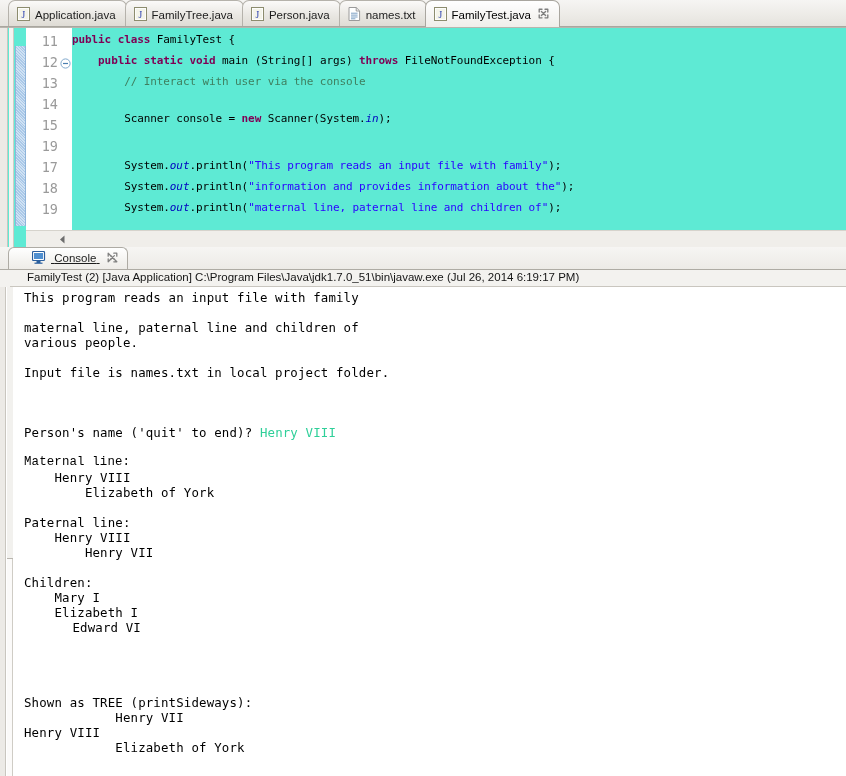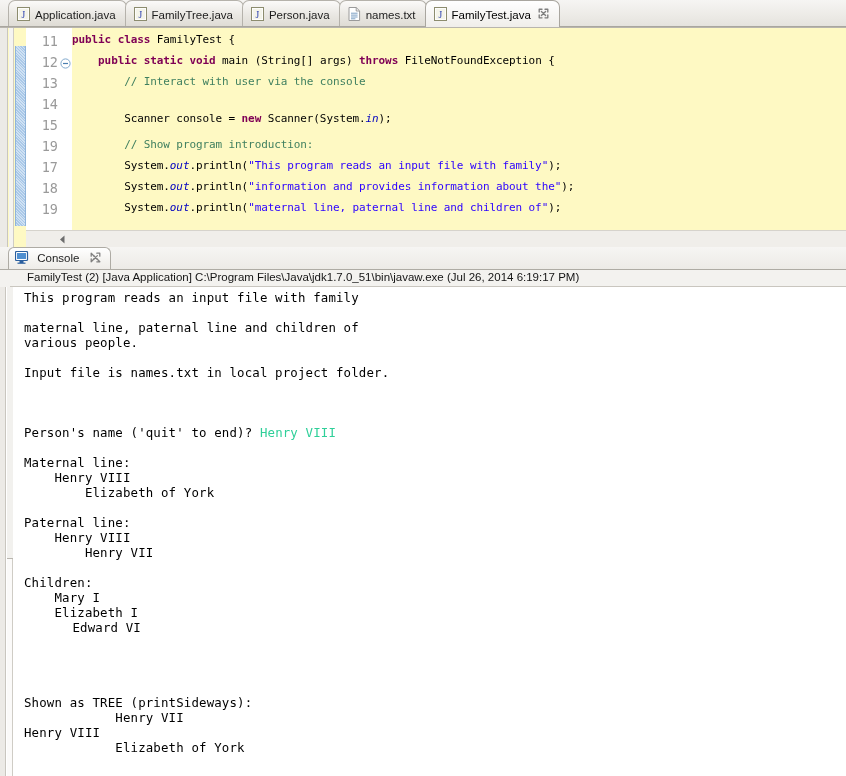--- a/index.html
+++ b/index.html
@@ -79,21 +79,21 @@
     vertical-align: -1px;
     position: relative;
     opacity: .75;
   }
   .tclose svg { display:block; }
 
   
   #code-region {
     position: absolute;
     left: 0; top: 28px; right: 0; bottom: 0;
-    background: #fef9c3;
+    background: #5eead4;
   }
   #edge-left {
     position: absolute; left: 0; top: 0; bottom: 0; width: 8px;
     background: #eceae6;
     border-right: 1px solid #c9c6bf;
   }
   #edge-left2 {
     position: absolute; left: 9px; top: 0; bottom: 0; width: 5px;
     background: #f5f4f1;
     border-right: 1px solid #cfccc5;
@@ -171,29 +171,30 @@
   #console-tabbar::after {
     content:"";
     position:absolute; left:0; right:0; bottom:0; height:1px;
     background:#aeaba4;
   }
   .ctab {
     position: relative;
     display: inline-block;
     height: 22px;
     line-height: 21px;
-    padding: 0 9px 0 6px;
+    padding: 0 9px 0 23px;
     font-size: 11.5px;
     color: #1d1d1d;
     background: linear-gradient(to bottom, #ffffff 0%, #f4f3f0 60%, #eeece8 100%);
     border: 1px solid #aeaba4;
     border-bottom: none;
     border-radius: 6px 6px 0 0;
     z-index: 4;
     cursor: default;
+    text-decoration: underline;
   }
   .moni {
     display:inline-block; width:14px; height:13px;
     vertical-align:-2px; margin-right:5px;
   }
 
   #console-title {
     position: relative;
     height: 17px;
     padding: 1px 0 0 27px;
@@ -296,21 +297,21 @@
           <div class="lnum" style="top: 131px;">17</div>
           <div class="lnum" style="top: 152px;">18</div>
           <div class="lnum" style="top: 173px;">19</div>
         </div>
       <div id="code-text">
           <div class="cline" style="top: 5px;"><span class="kw">public</span><span> </span><span class="kw">class</span><span> FamilyTest {</span></div>
           <div class="cline" style="top: 26px;"><span>    </span><span class="kw">public</span><span> </span><span class="kw">static</span><span> </span><span class="kw">void</span><span> main (String[] args) </span><span class="kw">throws</span><span> FileNotFoundException {</span></div>
           <div class="cline" style="top: 47px;"><span>        </span><span class="cm">// Interact with user via the console</span></div>
           <div class="cline" style="top: 84px;"><span>        Scanner console = </span><span class="kw">new</span><span> Scanner(System.</span><span class="fld">in</span><span>);</span></div>
           <div class="cline" style="top: 89px;"><span></span></div>
-          <div class="cline" style="top: 110px;"><span>        </span><span class="cm">// Show program introduction:</span></div>
+          <div class="cline" style="top: 110px;"><span>        </span></div>
           <div class="cline" style="top: 131px;"><span>        System.</span><span class="fld">out</span><span>.println(</span><span class="st">"This program reads an input file with family"</span><span>);</span></div>
           <div class="cline" style="top: 152px;"><span>        System.</span><span class="fld">out</span><span>.println(</span><span class="st">"information and provides information about the"</span><span>);</span></div>
           <div class="cline" style="top: 173px;"><span>        System.</span><span class="fld">out</span><span>.println(</span><span class="st">"maternal line, paternal line and children of"</span><span>);</span></div>
         </div>
 
       <div id="ed-hscroll">
         <div id="ed-hscroll-left">
           <svg width="13" height="13" viewBox="0 0 13 13">
             <path d="M8.5 2.5 L4 6.5 L8.5 10.5 Z" fill="#6d6d6d"></path>
           </svg>
@@ -353,21 +354,21 @@
           <div class="oline" style="top: 3px;"><span>This program reads an input file with family</span></div>
           <div class="oline" style="top: 33px;"><span>maternal line, paternal line and children of</span></div>
           <div class="oline" style="top: 48px;"><span>various people.</span></div>
           <div class="oline" style="top: 63px;"><span></span></div>
           <div class="oline" style="top: 78px;"><span>Input file is names.txt in local project folder.</span></div>
           <div class="oline" style="top: 93px;"><span></span></div>
           <div class="oline" style="top: 108px;"><span></span></div>
           <div class="oline" style="top: 123px;"><span></span></div>
           <div class="oline" style="top: 138px;"><span>Person's name ('quit' to end)? </span><span class="uin" style="color: rgb(47, 207, 153);">Henry VIII</span></div>
           <div class="oline" style="top: 153px;"><span></span></div>
-          <div class="oline" style="top: 168px;"><span>Maternal line:</span></div>
+          <div class="oline" style="top: 168px; font-family: Liberation Mono, monospace;"><span>Maternal line:</span></div>
           <div class="oline" style="top: 183px;"><span>    Henry VIII</span></div>
           <div class="oline" style="top: 198px;"><span>        Elizabeth of York</span></div>
           <div class="oline" style="top: 213px;"><span></span></div>
           <div class="oline" style="top: 228px;"><span>Paternal line:</span></div>
           <div class="oline" style="top: 243px;"><span>    Henry VIII</span></div>
           <div class="oline" style="top: 258px;"><span>        Henry VII</span></div>
           <div class="oline" style="top: 273px;"><span></span></div>
           <div class="oline" style="top: 288px;"><span>Children:</span></div>
           <div class="oline" style="top: 303px;"><span>    Mary I</span></div>
           <div class="oline" style="top: 318px;"><span>    Elizabeth I</span></div>

